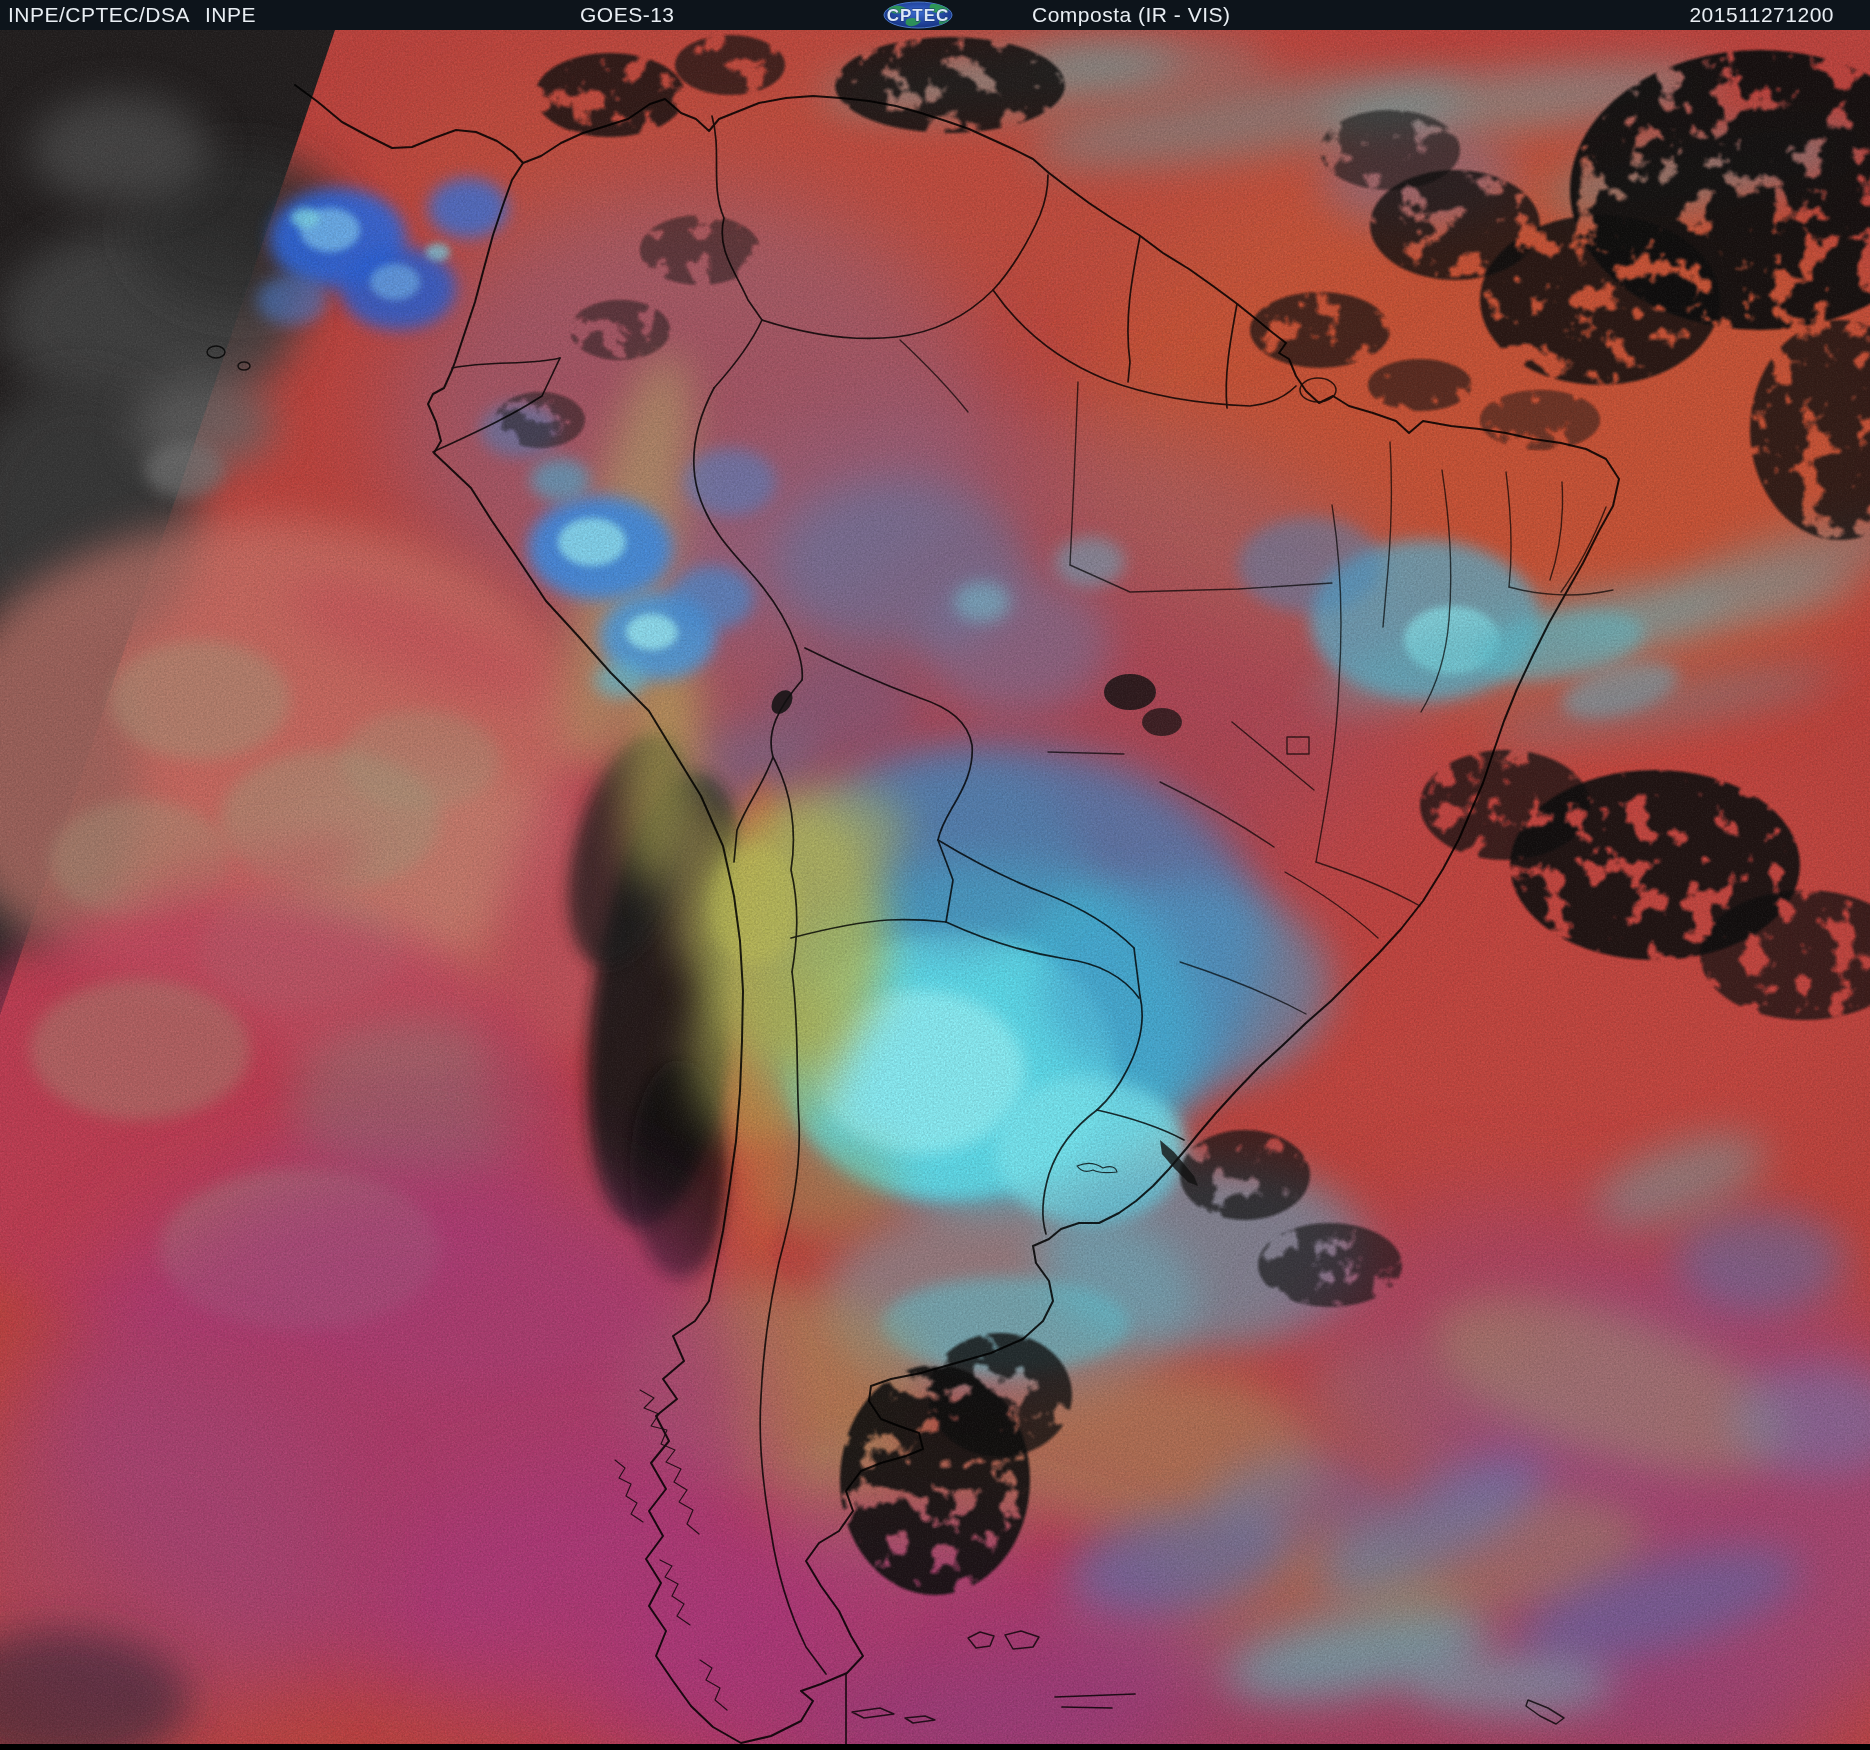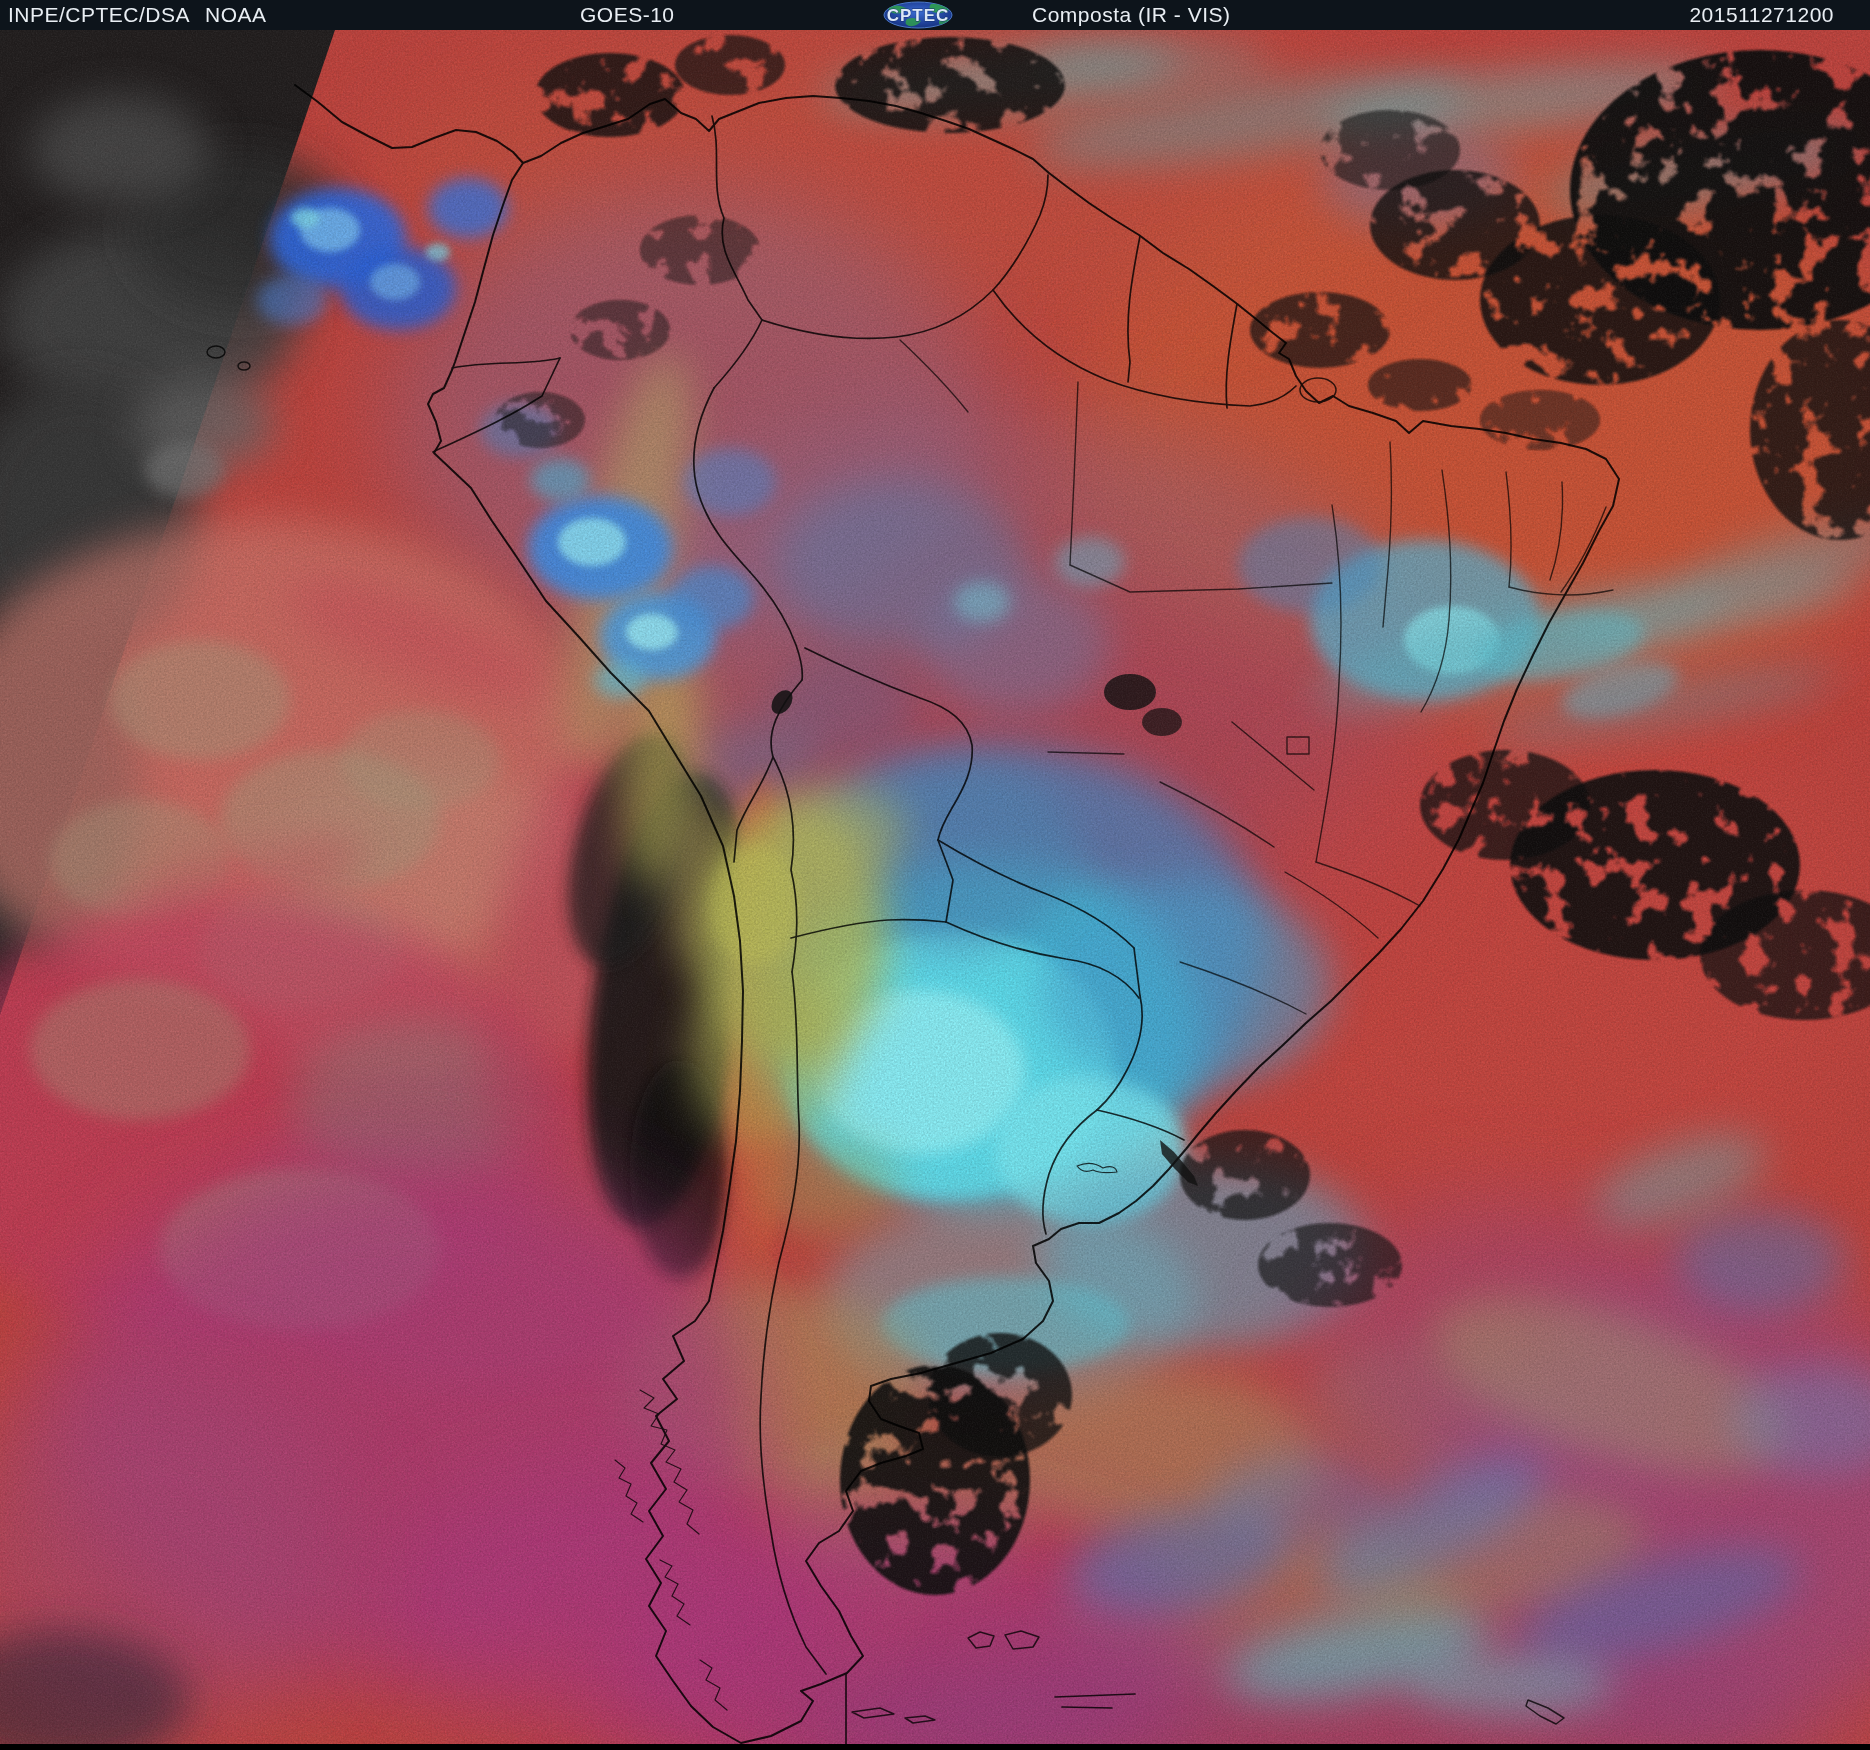--- a/index.html
+++ b/index.html
@@ -329,22 +329,22 @@
     <ellipse cx="782" cy="702" rx="9" ry="13" transform="rotate(35 782 702)" fill="#111111" opacity=".85"></ellipse>
     <path d="M1160,1140 L1174,1152 L1184,1164 L1194,1176 L1198,1186 L1188,1182 L1174,1168 L1162,1154 Z" fill="#111111" opacity=".8"></path>
 
     <rect x="0" y="1744" width="1870" height="6" fill="#000000"></rect>
   </g>
 </svg>
 </div>
 
 <div class="header">
   <span class="h-item" style="left:8px">INPE/CPTEC/DSA</span>
-  <span class="h-item" style="left:205px">NOAA</span>
-  <span class="h-item" style="left:580px">GOES-10</span>
+  <span class="h-item" style="left:205px">INPE</span>
+  <span class="h-item" style="left:580px">GOES-13</span>
   <span class="logo-wrap">
     <svg width="74" height="28" viewBox="0 0 74 28">
       <ellipse cx="37" cy="14" rx="34" ry="13" fill="url(#lg)" stroke="#4a78c8" stroke-width="1"></ellipse>
       <defs>
         <radialGradient id="lg" cx="50%" cy="40%" r="75%">
           <stop offset="0%" stop-color="#3a6ad0"></stop>
             <stop offset="60%" stop-color="#1e3f96"></stop>
           <stop offset="100%" stop-color="#122a6e"></stop>
         </radialGradient>
         <clipPath id="lgc">

